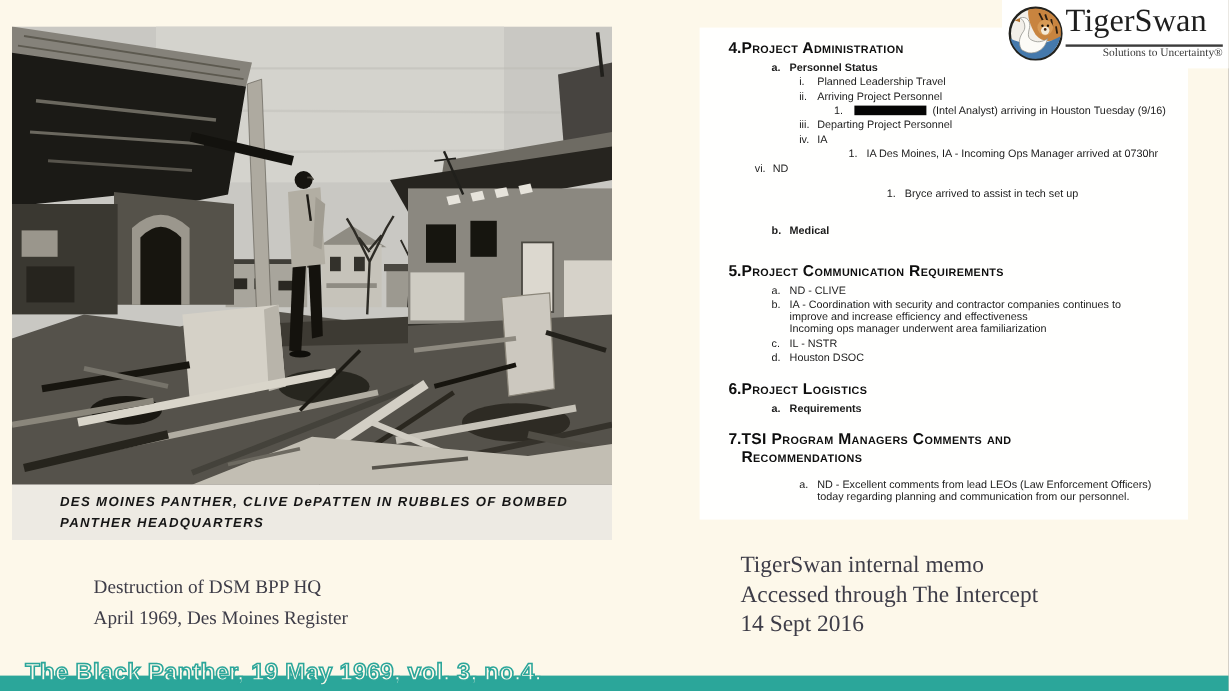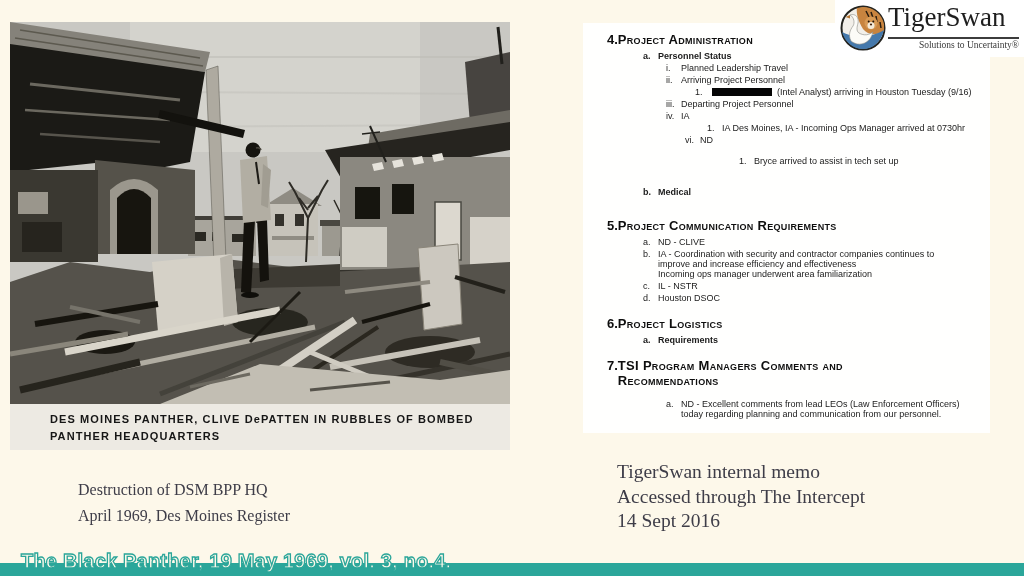--- a/index.html
+++ b/index.html
@@ -4,36 +4,36 @@
 <style>
   html,body{margin:0;padding:0;background:#888;}
   .slide{position:relative;width:1024px;height:576px;background:#fdf8ea;overflow:hidden;
          font-family:"Liberation Sans",sans-serif;}
 
   
   .photo{position:absolute;left:10px;top:22px;width:500px;height:382px;}
   .photo svg{display:block;width:100%;height:100%;}
   .photo-caption{position:absolute;left:10px;top:404px;width:500px;height:46px;background:#edeae3;
     font-weight:bold;font-size:11px;letter-spacing:1.1px;color:#161616;
-    padding:7px 0 0 40px;box-sizing:border-box;line-height:17px;}
+    padding:7px 0 0 40px;box-sizing:border-box;line-height:17px;font-style:italic;}
   .photo-caption span{display:block;}
   .photo-credit{position:absolute;left:78px;top:477px;font-family:Liberation Serif, serif;
     font-size:16px;color:#3e3d48;line-height:26px;}
 
   
   .memo-body{position:absolute;left:583px;top:23px;width:407px;height:410px;background:#fffffe;
     padding-top:9px;box-sizing:border-box;color:#1b1b1b;overflow:hidden;}
   .m-heading{display:flex;margin-left:24px;font-weight:bold;color:#0e0e0e;
     font-size:13px;line-height:15px;margin-bottom:4px;}
   .m-heading .ttl{font-variant:small-caps;letter-spacing:.3px;white-space:pre-line;}
   .m-row{display:flex;font-size:9px;line-height:10px;margin-top:2px;}
   .m-row .lbl{flex:none;min-width:15px;}
   .m-row .txt{white-space:pre-line;max-width:315px;}
   .bold{font-weight:bold;}
-  .ind1{padding-left:60px}.ind2{padding-left:83px}.ind3{padding-left:102px}
+  .ind1{padding-left:60px}.ind2{padding-left:83px}.ind3{padding-left:46px}
   .ind4{padding-left:112px}.ind5{padding-left:124px}.ind6{padding-left:156px}
   .gap-s{margin-top:11px !important}.gap-m{margin-top:13px !important}.gap-l{margin-top:21px !important}
   .redact{display:none;}
   .redacted .redact{display:inline-block;width:60px;height:8px;background:#050505;
     margin:1px 5px 0 2px;flex:none;}
   .memo-credit{position:absolute;left:617px;top:460px;font-family:"Liberation Serif",serif;
     font-size:19.5px;color:#3e3d48;line-height:24.5px;}
 
   
   .logo-box{position:absolute;left:835px;top:0;width:189px;height:57px;background:#ffffff;}

